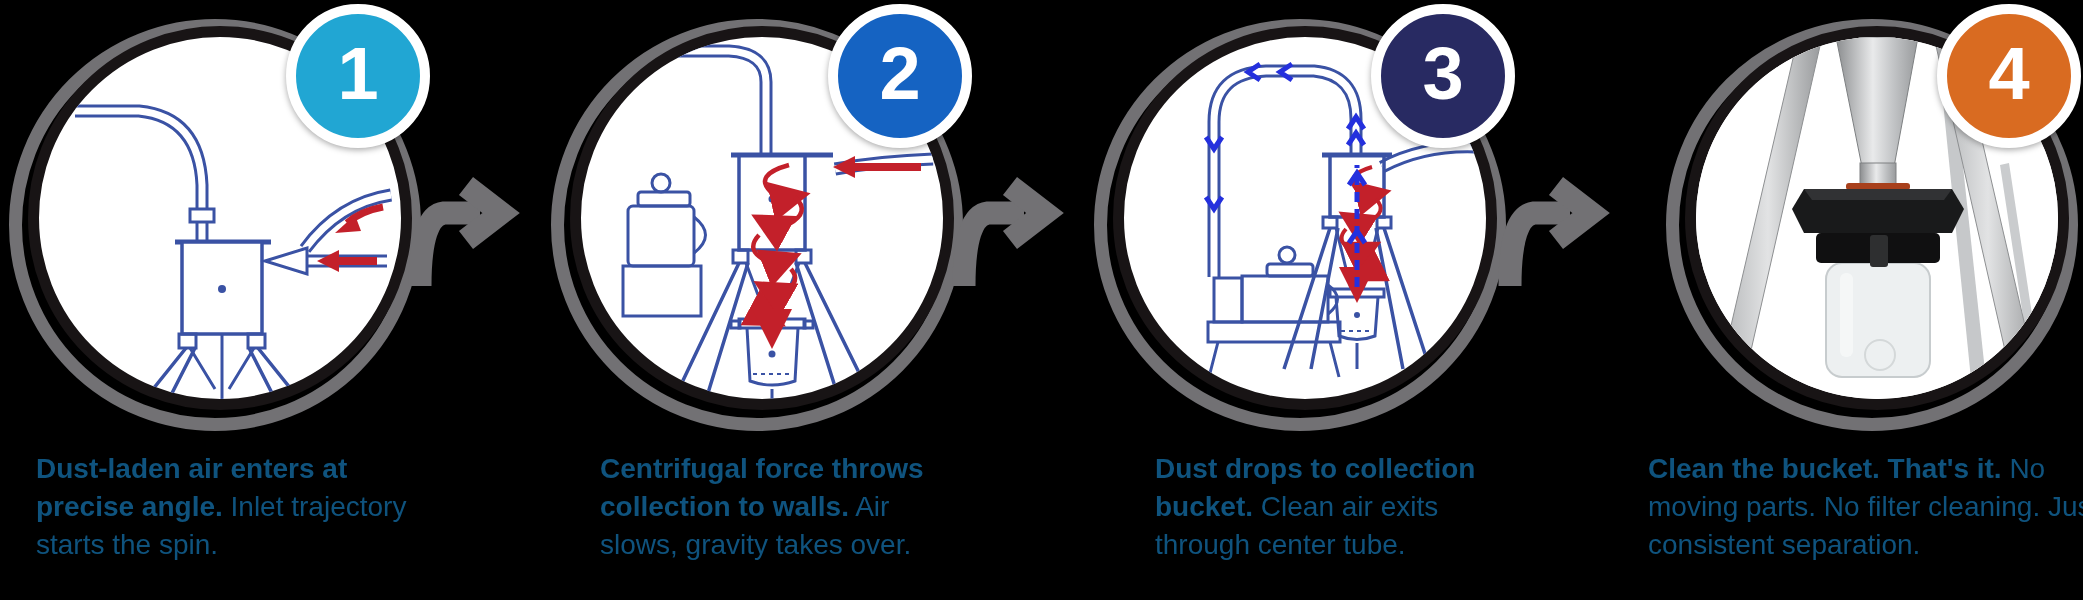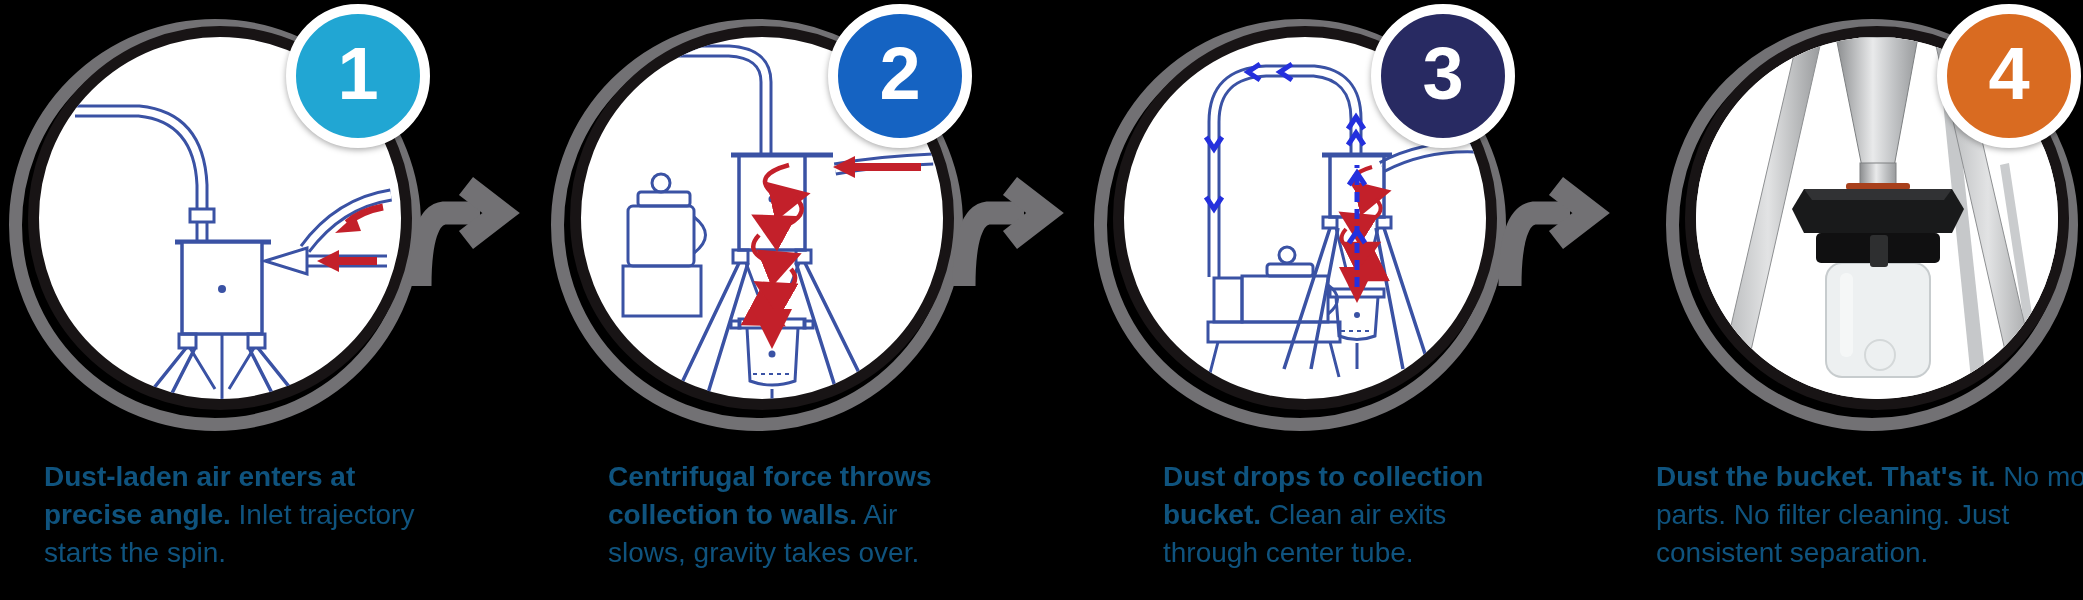--- a/index.html
+++ b/index.html
@@ -27,21 +27,21 @@
   
   .s1 .gray-ring{left:9px;top:19px;}   .s1 .circle{left:28px;top:26px;}   .s1 .badge{left:286px;top:4px;}
   .s2 .gray-ring{left:551px;top:19px;} .s2 .circle{left:570px;top:26px;}  .s2 .badge{left:828px;top:4px;}
   .s3 .gray-ring{left:1094px;top:19px;}.s3 .circle{left:1113px;top:26px;} .s3 .badge{left:1371px;top:4px;}
   .s4 .gray-ring{left:1666px;top:19px;}.s4 .circle{left:1685px;top:26px;} .s4 .badge{left:1937px;top:4px;}
   
   .arrow{position:absolute;z-index:1;top:168px;}
   .a1{left:408px;} .a2{left:952px;} .a3{left:1498px;}
   
   .caption{
-    position:absolute;top:450px;margin:8px;color:#0f537e;
+    position:absolute;top:450px;margin:0;color:#0f537e;
     font-size:28px;line-height:38px;font-weight:400;
   }
   .caption b{font-weight:700;}
   .c1{left:36px;width:372px;}
   .c2{left:600px;width:370px;}
   .c3{left:1155px;width:362px;}
   .c4{left:1648px;width:486px;}
 </style>
 </head>
 <body>
@@ -271,15 +271,15 @@
   <svg class="arrow a3" width="120" height="120" viewBox="0 0 120 120">
     <g stroke="#727174" stroke-width="23" fill="none">
       <path d="M 12 118 Q 12 48 36 45 H 72"></path>
       <path d="M 58 18 L 93 45 L 58 72"></path>
     </g>
   </svg>
 
   <p class="caption c1"><b>Dust-laden air enters at precise angle.</b><span> Inlet trajectory starts the spin.</span></p>
   <p class="caption c2"><b>Centrifugal force throws collection to walls.</b><span> Air slows, gravity takes over.</span></p>
   <p class="caption c3"><b>Dust drops to collection bucket.</b><span> Clean air exits through center tube.</span></p>
-  <p class="caption c4"><b>Dust the bucket. That's it.</b><span> No moving parts. No filter cleaning. Just consistent separation.</span></p>
+  <p class="caption c4"><b>Clean the bucket. That's it.</b><span> No moving parts. No filter cleaning. Just consistent separation.</span></p>
 
 </div>
 
 </body></html>

